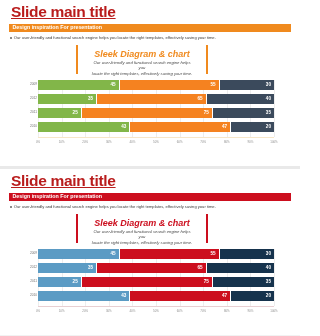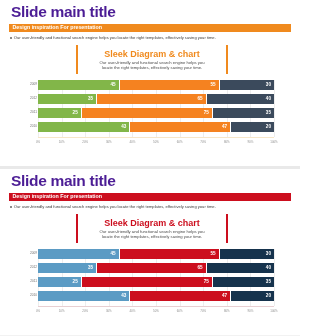--- a/index.html
+++ b/index.html
@@ -39,24 +39,25 @@
     background: #e9e9e9;
   }
 
   
   .slide-title {
     position: absolute;
     left: 11px;
     top: 4px;
     font-size: 15.5px;
     font-weight: bold;
-    color: #4c1d95;
+    color: #b91c1c;
     letter-spacing: -0.3px;
     line-height: 16px;
     white-space: nowrap;
+    text-decoration: underline;
   }
 
   
   .banner {
     position: absolute;
     left: 9px;
     top: 23.5px;
     width: 282px;
     height: 8.5px;
   }
@@ -92,22 +93,23 @@
     font-size: 4.1px;
     color: #3a3a3a;
     line-height: 6px;
   }
 
   
   .heading-block {
     position: absolute;
     left: 76px;
     top: 45px;
-    width: 152px;
+    width: 132px;
     height: 31px;
+    font-style: italic;
   }
   .side-bar {
     position: absolute;
     top: 0;
     width: 2.2px;
     height: 29px;
   }
   .side-bar-left  { left: 0px; }
   .side-bar-right { right: 0px; }
 

